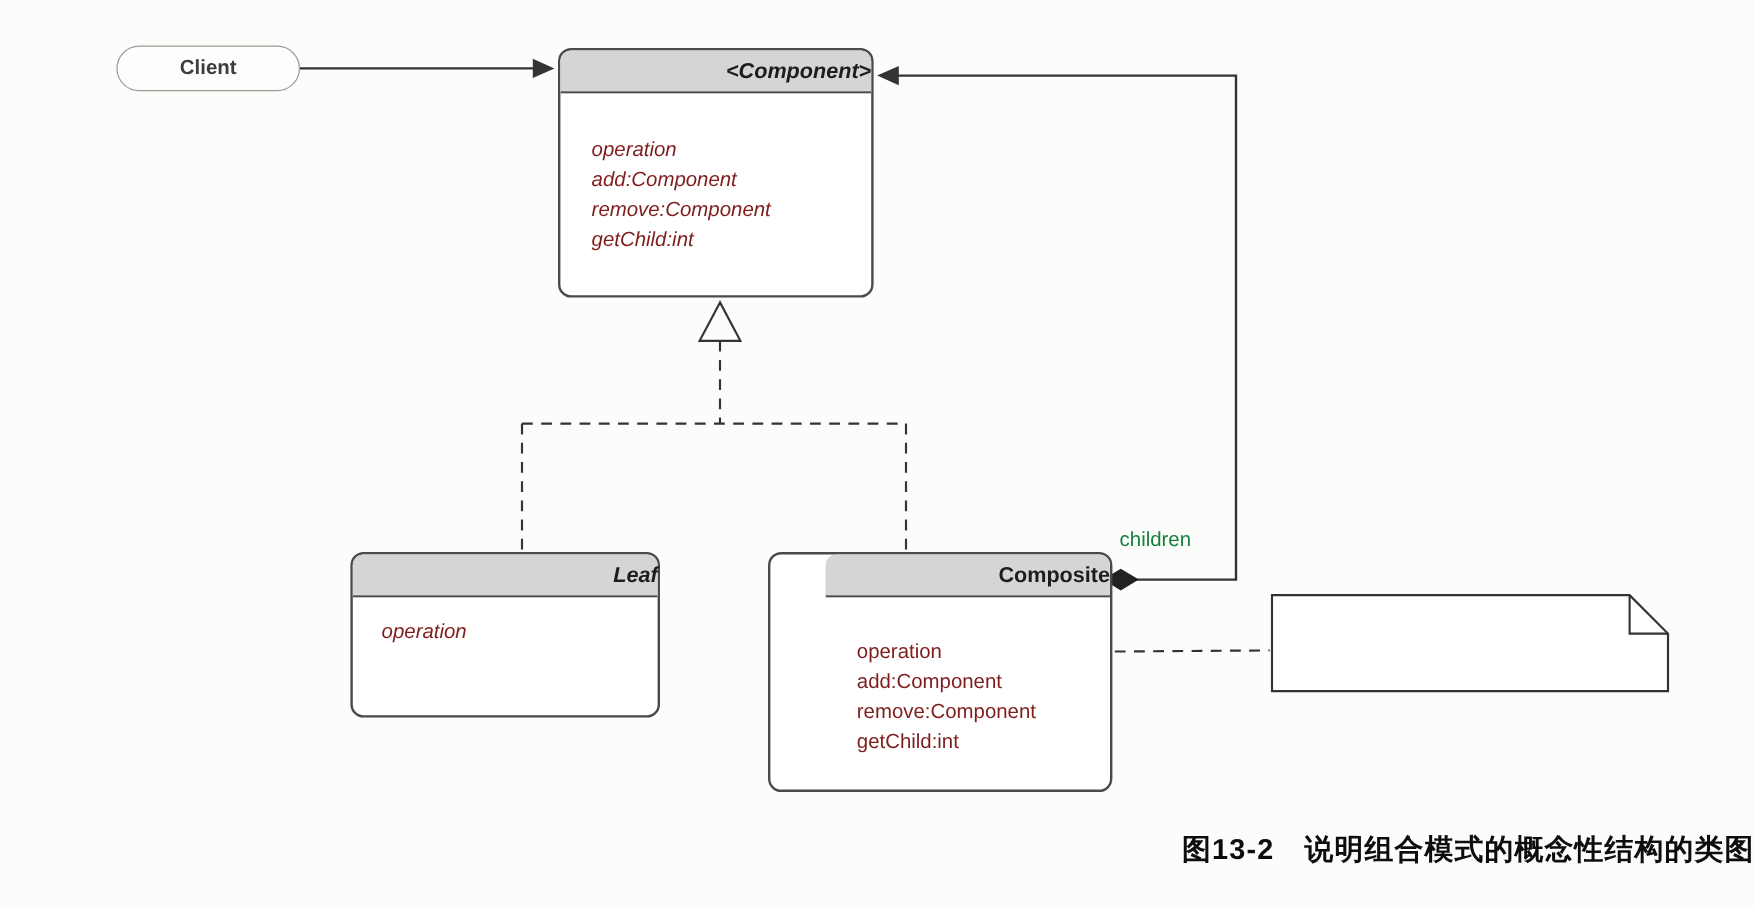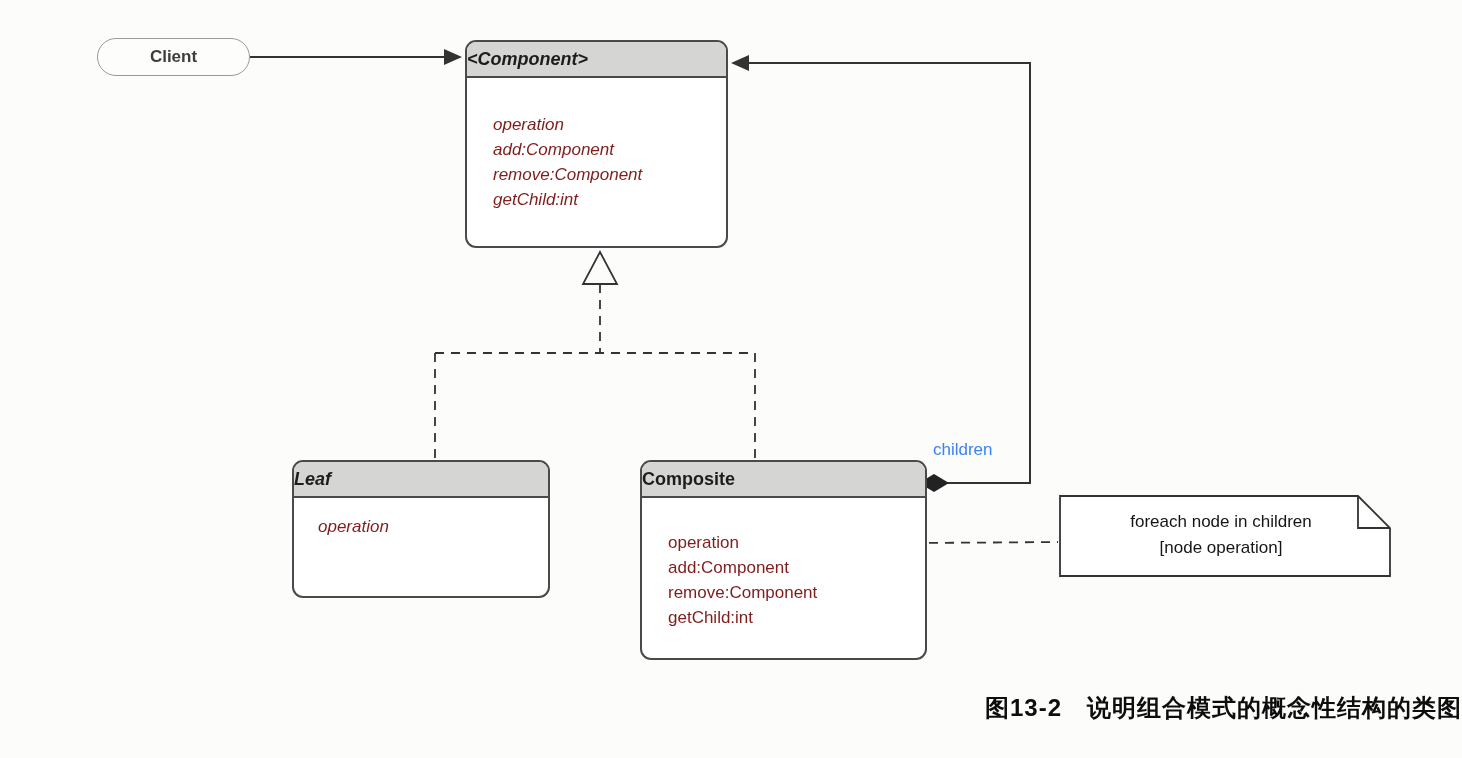--- a/index.html
+++ b/index.html
@@ -21,40 +21,40 @@
     border:2px solid #4a4a4a;
     border-radius:11px;
     box-sizing:border-box;
   }
   .class-header{
     background:#d5d5d3;
     border-bottom:2px solid #4a4a4a;
     border-radius:9px 9px 0 0;
     height:34px;
     line-height:34px;
-    text-align:left;
+    text-align:right;
     font-weight:bold;
     font-size:18px;
     color:#1d1d1d;
   }
   .class-body{
     font-size:17px;
     line-height:25px;
     color:#7f1d1d;
   }
   .abstract .class-header{font-style:italic;}
   .abstract .class-body{font-style:italic;}
 
   .component-box{left:465px;top:40px;width:263px;height:208px;}
   .component-box .class-body{padding:34px 8px 0 26px;}
 
   .leaf-box{left:292px;top:460px;width:258px;height:138px;font-style:italic;}
   .leaf-box .class-body{padding:16px 8px 0 24px;}
 
-  .composite-box{left:640px;top:460px;width:287px;height:200px;}
+  .composite-box{left:640px;top:460px;width:287px;height:200px;padding-left:46px;}
   .composite-box .class-body{padding:32px 8px 0 26px;}
 
   
   .client-box{
     position:absolute;
     left:97px;top:38px;width:153px;height:38px;
     border:1.5px solid #9a9a98;
     border-radius:19px;
     background:#fdfdfc;
     box-sizing:border-box;
@@ -63,21 +63,21 @@
     font-weight:bold;
     font-size:17px;
     color:#3d3d3d;
   }
 
   
   .children-label{
     position:absolute;
     left:933px;top:440px;
     font-size:17px;
-    color:#3b82f6;
+    color:#15803d;
   }
 
   
   .note-text{
     position:absolute;
     left:1070px;top:509px;
     width:302px;
     text-align:center;
     font-size:17px;
     line-height:26px;
@@ -157,20 +157,16 @@
     <div class="class-body">
       <div>operation</div>
       <div>add:Component</div>
       <div>remove:Component</div>
       <div>getChild:int</div>
     </div>
   </div>
 
   <div class="children-label">children</div>
 
-  <div class="note-text">
-    <div>foreach node in children</div>
-    <div>[node operation]</div>
-  </div>
 
   <div class="caption">图13-2　说明组合模式的概念性结构的类图</div>
 
 </div>
 
 </body></html>

